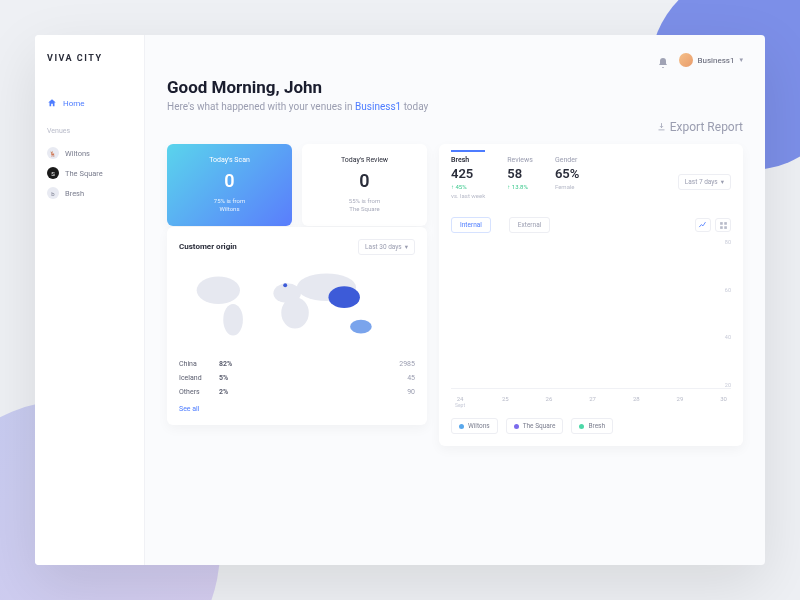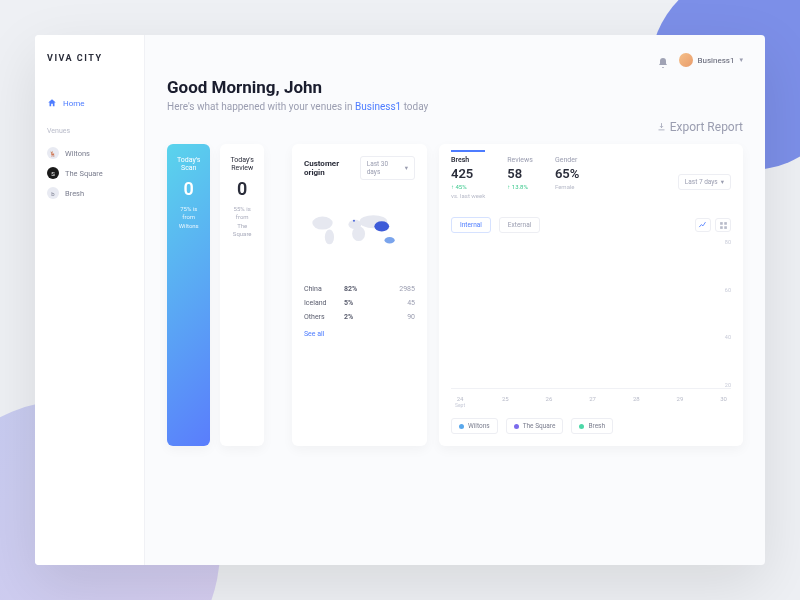--- a/index.html
+++ b/index.html
@@ -21,21 +21,21 @@
 .bell{width:12px;height:12px;color:#a0a3b5}
 .user-chip{display:flex;align-items:center;gap:5px;font-size:8px;color:#5a5d6e}
 .user-avatar{width:14px;height:14px;border-radius:50%;background:linear-gradient(135deg,#f5c089,#e89b6b)}
 .chev{font-size:7px;color:#9a9db0}
 .greeting{font-size:17px;font-weight:700;color:#1a1d2e;margin-bottom:4px}
 .subline{font-size:10px;color:#9a9db0;margin-bottom:20px}
 .subline .hl{color:#4d7cff}
 .export-row{display:flex;justify-content:flex-end;margin-top:-12px;margin-bottom:10px}
 .export-btn{display:flex;gap:4px;font-size:12px;color:#9a9db0;cursor:pointer}
 .grid{display:grid;grid-template-columns:260px 1fr;gap:12px}
-.left-col{display:flex;flex-direction:row;gap:28px}
+.left-col{display:flex;flex-direction:column;gap:1px}
 .stat-cards{display:flex;gap:10px}
 .stat-card{flex:1;border-radius:6px;padding:12px 10px;text-align:center;box-shadow:0 4px 12px rgba(0,0,0,0.04)}
 .stat-card.primary{background:linear-gradient(135deg,#5ad4ec,#5a7dfc);color:#fff}
 .stat-card.white{background:#fff;color:#2a2d3a}
 .stat-title{font-size:7px;margin-bottom:6px}
 .stat-num{font-size:18px;font-weight:600;margin-bottom:6px}
 .stat-sub{font-size:6px;opacity:0.85;line-height:1.4}
 .stat-card.white .stat-sub{color:#9a9db0}
 .map-card{background:#fff;border-radius:6px;padding:12px;box-shadow:0 4px 12px rgba(0,0,0,0.04)}
 .card-head{display:flex;justify-content:space-between;align-items:center;margin-bottom:10px}
@@ -49,21 +49,21 @@
 .country-row .cval{color:#9a9db0}
 .see-all{font-size:7px;color:#4d7cff;margin-top:6px;cursor:pointer}
 .chart-card{background:#fff;border-radius:6px;padding:12px;box-shadow:0 4px 12px rgba(0,0,0,0.04)}
 .metrics-row{display:flex;align-items:flex-start;gap:22px;margin-bottom:8px}
 .metric{display:flex;flex-direction:column;gap:2px}
 .metric-label{font-size:7px;color:#9a9db0}
 .metric-label.active{color:#2a2d3a;font-weight:600;border-top:2px solid #4d7cff;padding-top:4px;margin-top:-6px}
 .metric-val{font-size:13px;font-weight:600;color:#2a2d3a}
 .metric-delta{font-size:6px;color:#3dc98e}
 .metric-sub{font-size:6px;color:#b8bbc9}
-.tabs-row{display:flex;gap:8px;margin-bottom:6px;align-items:center}
+.tabs-row{display:flex;gap:18px;margin-bottom:6px;align-items:center}
 .tab-pill{font-size:6.5px;padding:3px 8px;border:1px solid #edeef3;border-radius:3px;color:#9a9db0;cursor:pointer}
 .tab-pill.active{color:#4d7cff;border-color:#d6e2ff}
 .view-toggle{margin-left:auto;display:flex;gap:4px}
 .view-btn{width:16px;height:14px;border:1px solid #edeef3;border-radius:3px;display:flex;align-items:center;justify-content:center;font-size:8px;color:#b8bbc9;cursor:pointer}
 .view-btn.active{color:#4d7cff}
 .chart-area{height:150px;position:relative;border-bottom:1px solid #f0f1f5}
 .y-axis{position:absolute;right:0;top:0;bottom:0;display:flex;flex-direction:column;justify-content:space-between;font-size:5.5px;color:#c8cbd8}
 .x-axis{display:flex;justify-content:space-between;font-size:6px;color:#b8bbc9;margin-top:6px;padding:0 4px}
 .x-tick{text-align:center}
 .x-tick .mo{font-size:5px;color:#c8cbd8}

